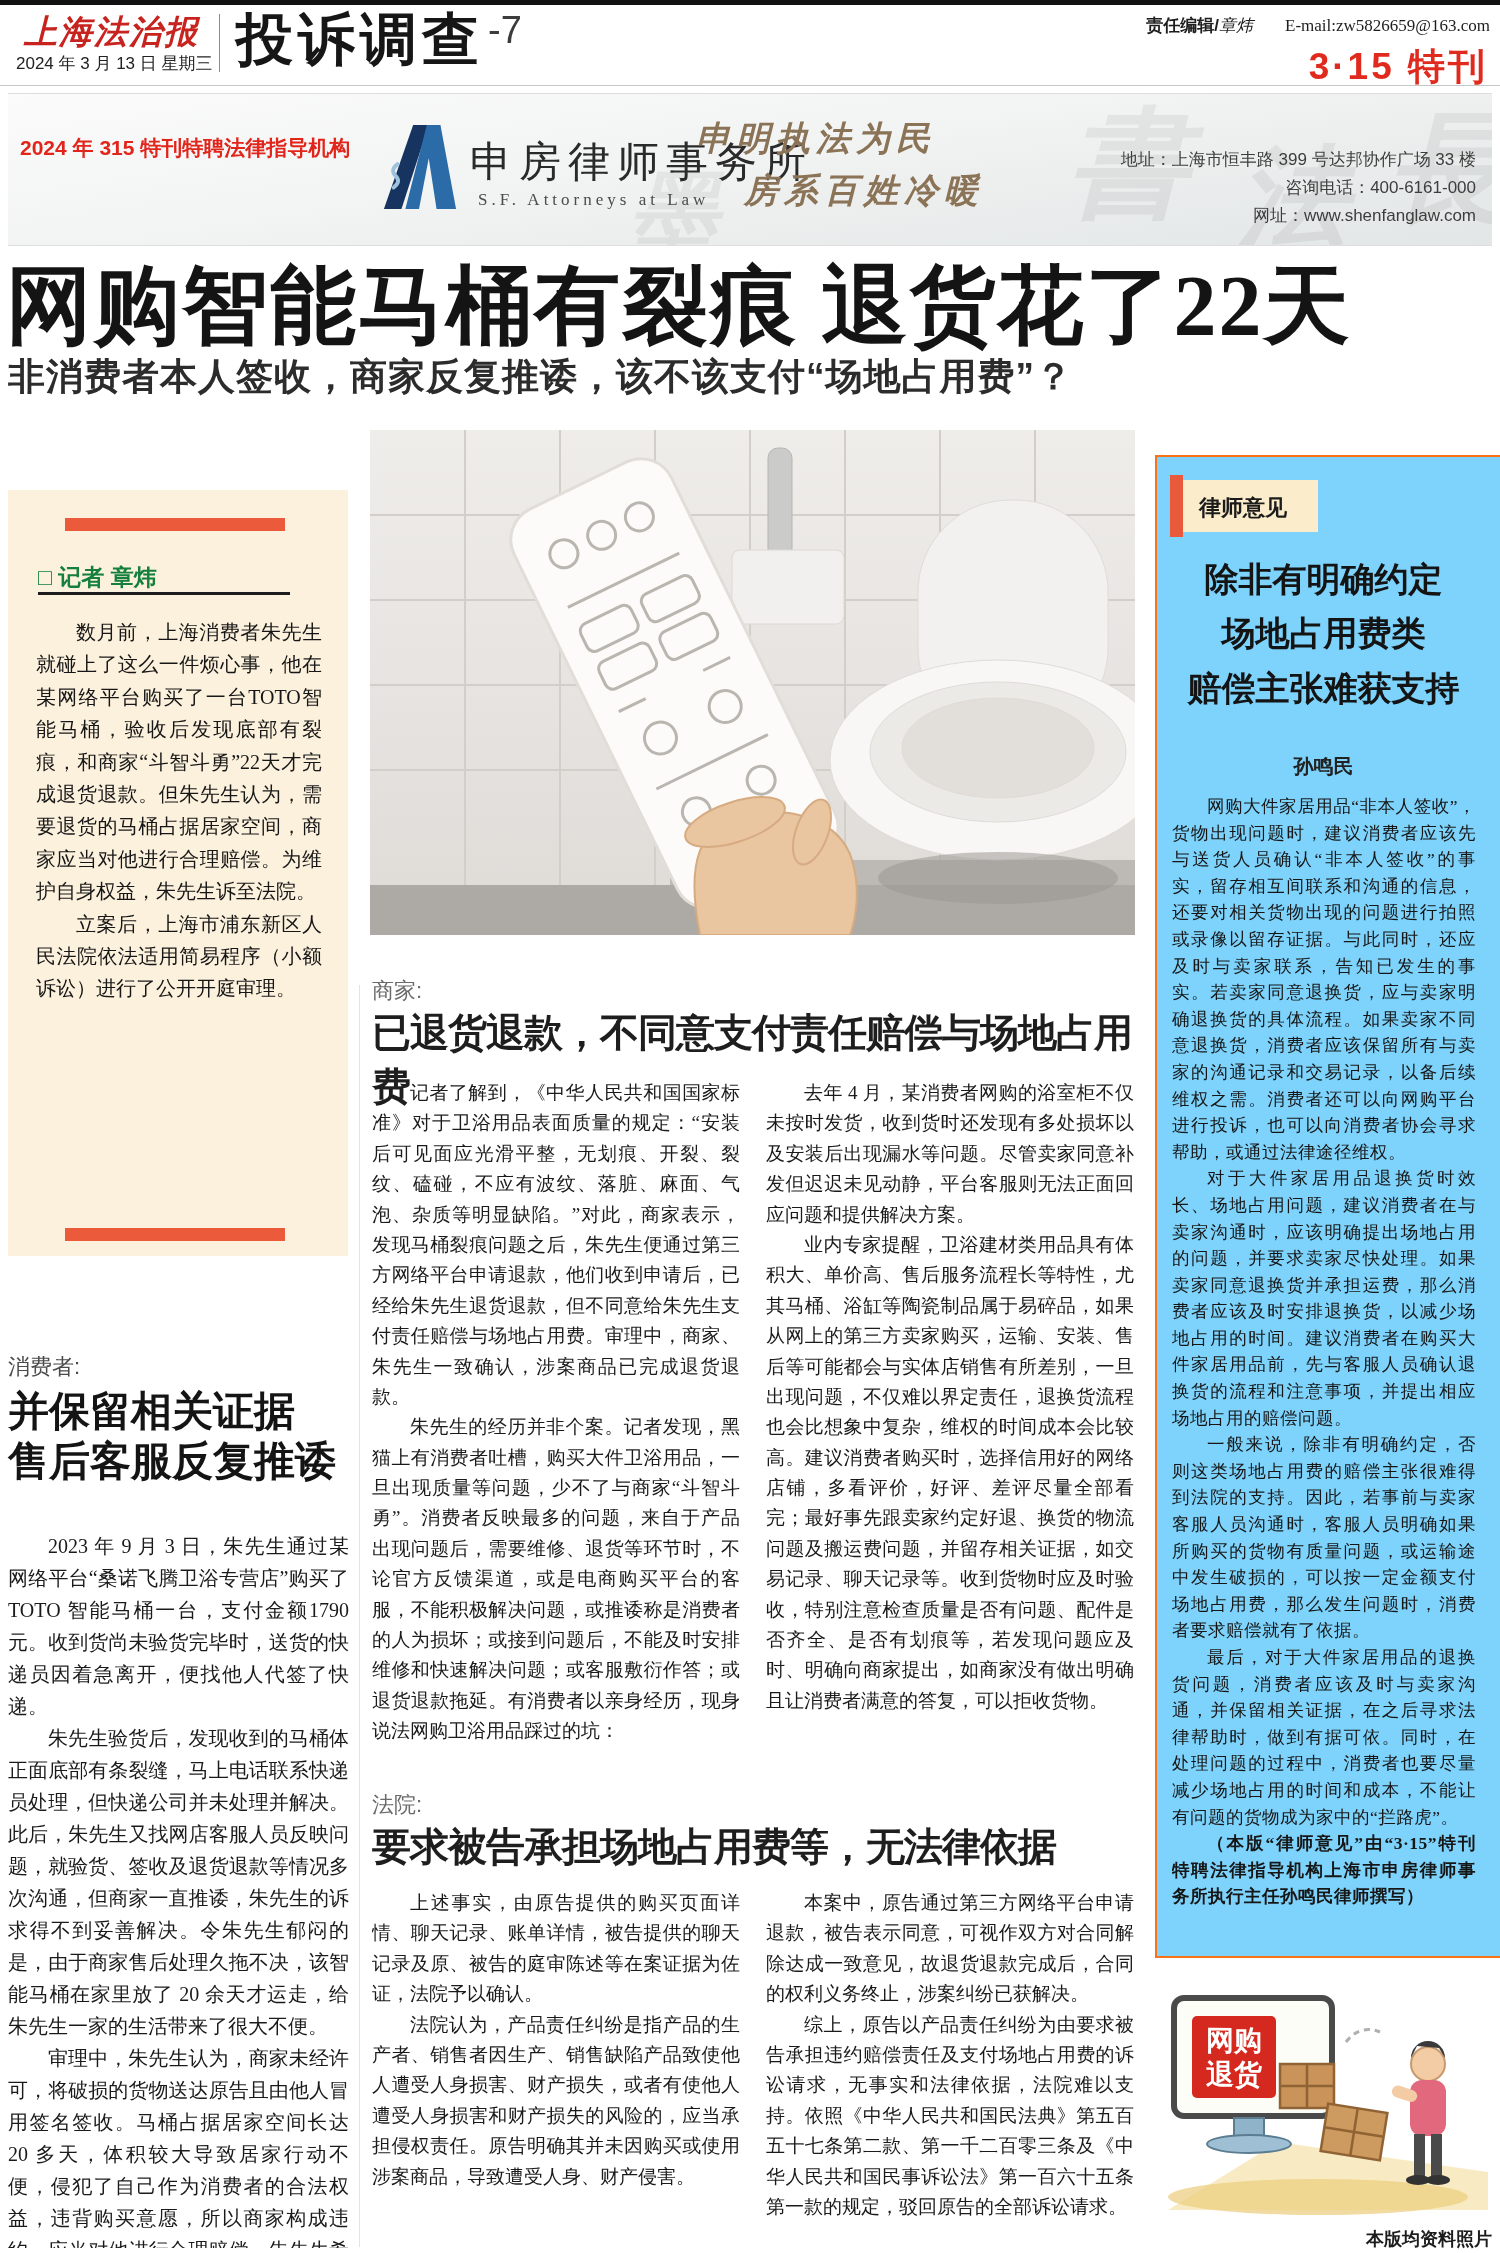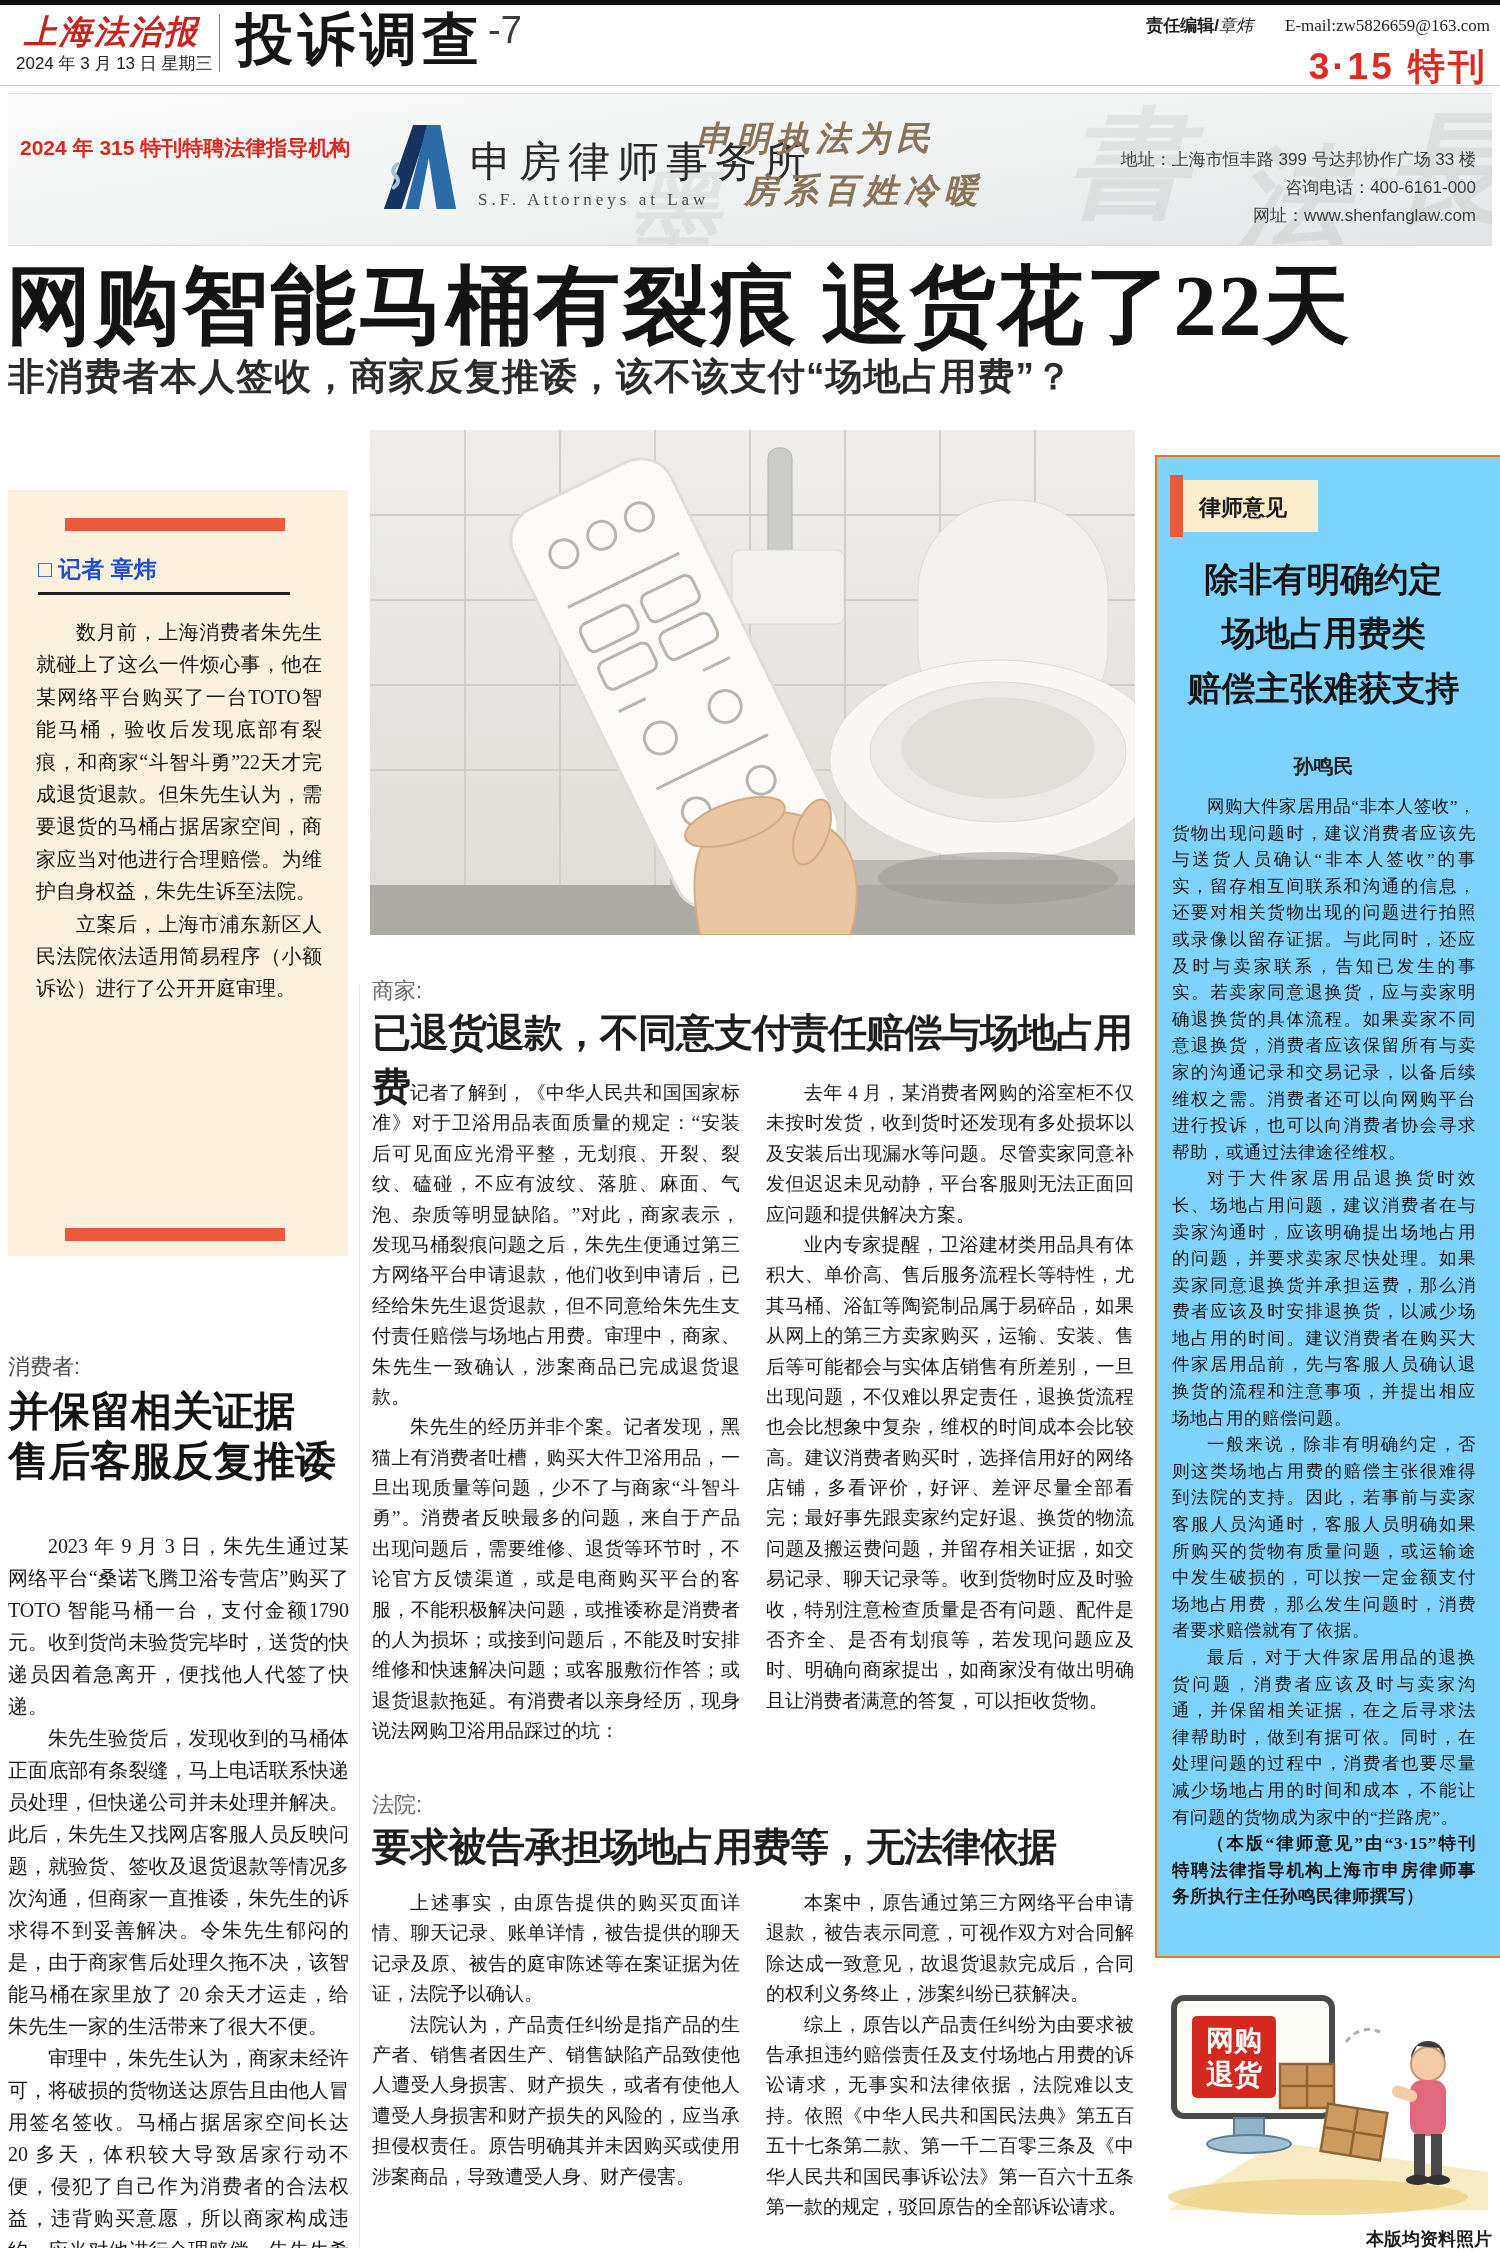--- a/index.html
+++ b/index.html
@@ -37,21 +37,21 @@
   .banner-contact { position:absolute; right:16px; top:52px; text-align:right; font-size:17px; line-height:1.65; color:#3d3d3d; font-family:"Liberation Sans","DejaVu Sans",sans-serif; }
 
   
   .headline { position:absolute; left:6px; top:248px; width:1490px; font-size:86px; font-weight:900; letter-spacing:2px; white-space:nowrap; color:#141414; }
   .subhead { position:absolute; left:8px; top:352px; font-size:37px; font-weight:600; color:#2c2c2c; letter-spacing:1px; font-family:"Liberation Sans","DejaVu Sans",sans-serif; }
 
   
   .reporter-box { position:absolute; left:8px; top:490px; width:340px; height:766px; background:#fcf1dd; }
   .rb-bar-top { position:absolute; left:57px; top:28px; width:220px; height:13px; background:#ea5a3b; }
   .rb-bar-bottom { position:absolute; left:57px; bottom:15px; width:220px; height:13px; background:#ea5a3b; }
-  .rb-byline { position:absolute; left:30px; top:64px; font-size:23px; font-weight:700; font-family:"Liberation Sans","DejaVu Sans",sans-serif; color:#1d4ed8;text-align:center; }
+  .rb-byline { position:absolute; left:30px; top:72px; font-size:23px; font-weight:700; font-family:"Liberation Sans","DejaVu Sans",sans-serif; color:#15803d;text-align:center; }
   .rb-rule { position:absolute; left:30px; top:102px; width:252px; height:3px; background:#1d1d1d; }
   .rb-body { position:absolute; left:28px; top:126px; width:286px; height:592px; overflow:hidden; font-size:20px; line-height:1.62; text-align:justify; color:#161616; }
   .rb-body p, .flow p { margin:0; text-indent:2em; }
 
   
   .consumer-label { position:absolute; left:8px; top:1352px; font-size:22px; color:#4a4a4a; font-family:"Liberation Sans","DejaVu Sans",sans-serif; }
   .consumer-title { position:absolute; left:8px; top:1386px; width:345px; font-size:41px; font-weight:900; line-height:1.22; color:#141414; }
   .consumer-body { position:absolute; left:8px; top:1530px; width:341px; height:718px; overflow:hidden; font-size:20px; line-height:1.6; text-align:justify; }
 
   .vrule { position:absolute; left:359px; top:985px; width:1px; height:1262px; background:#e3e3e3; }

